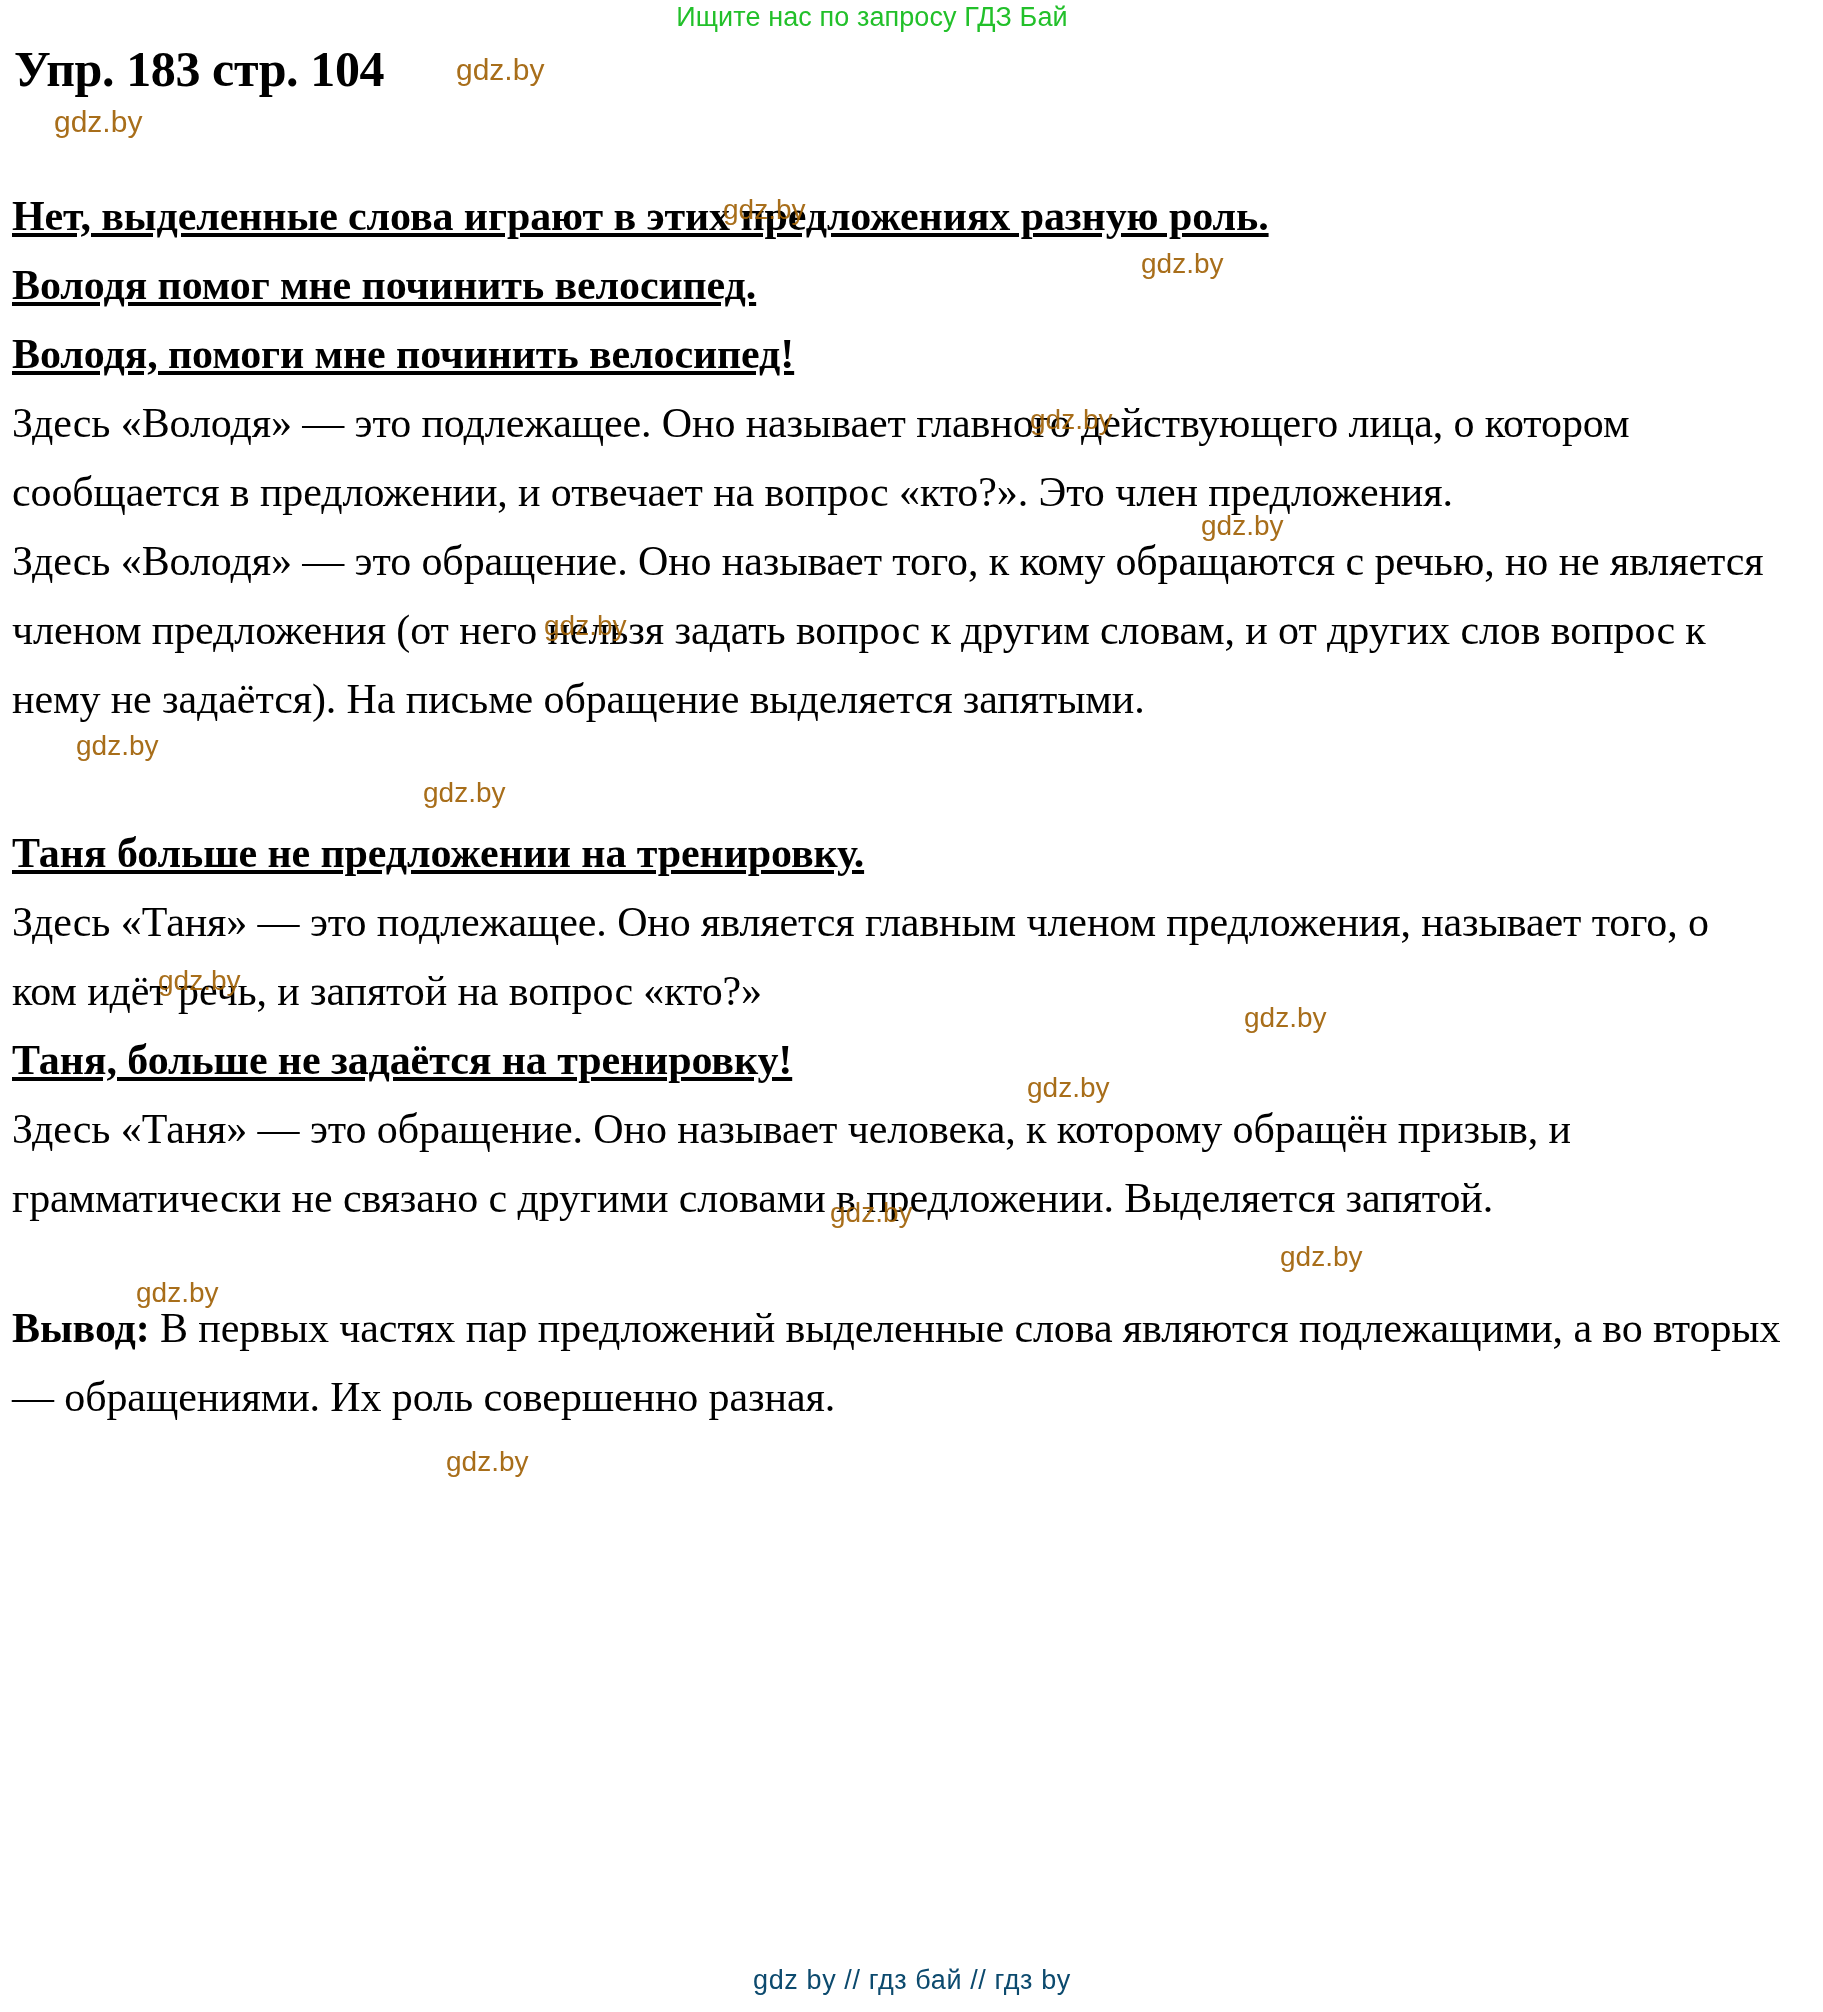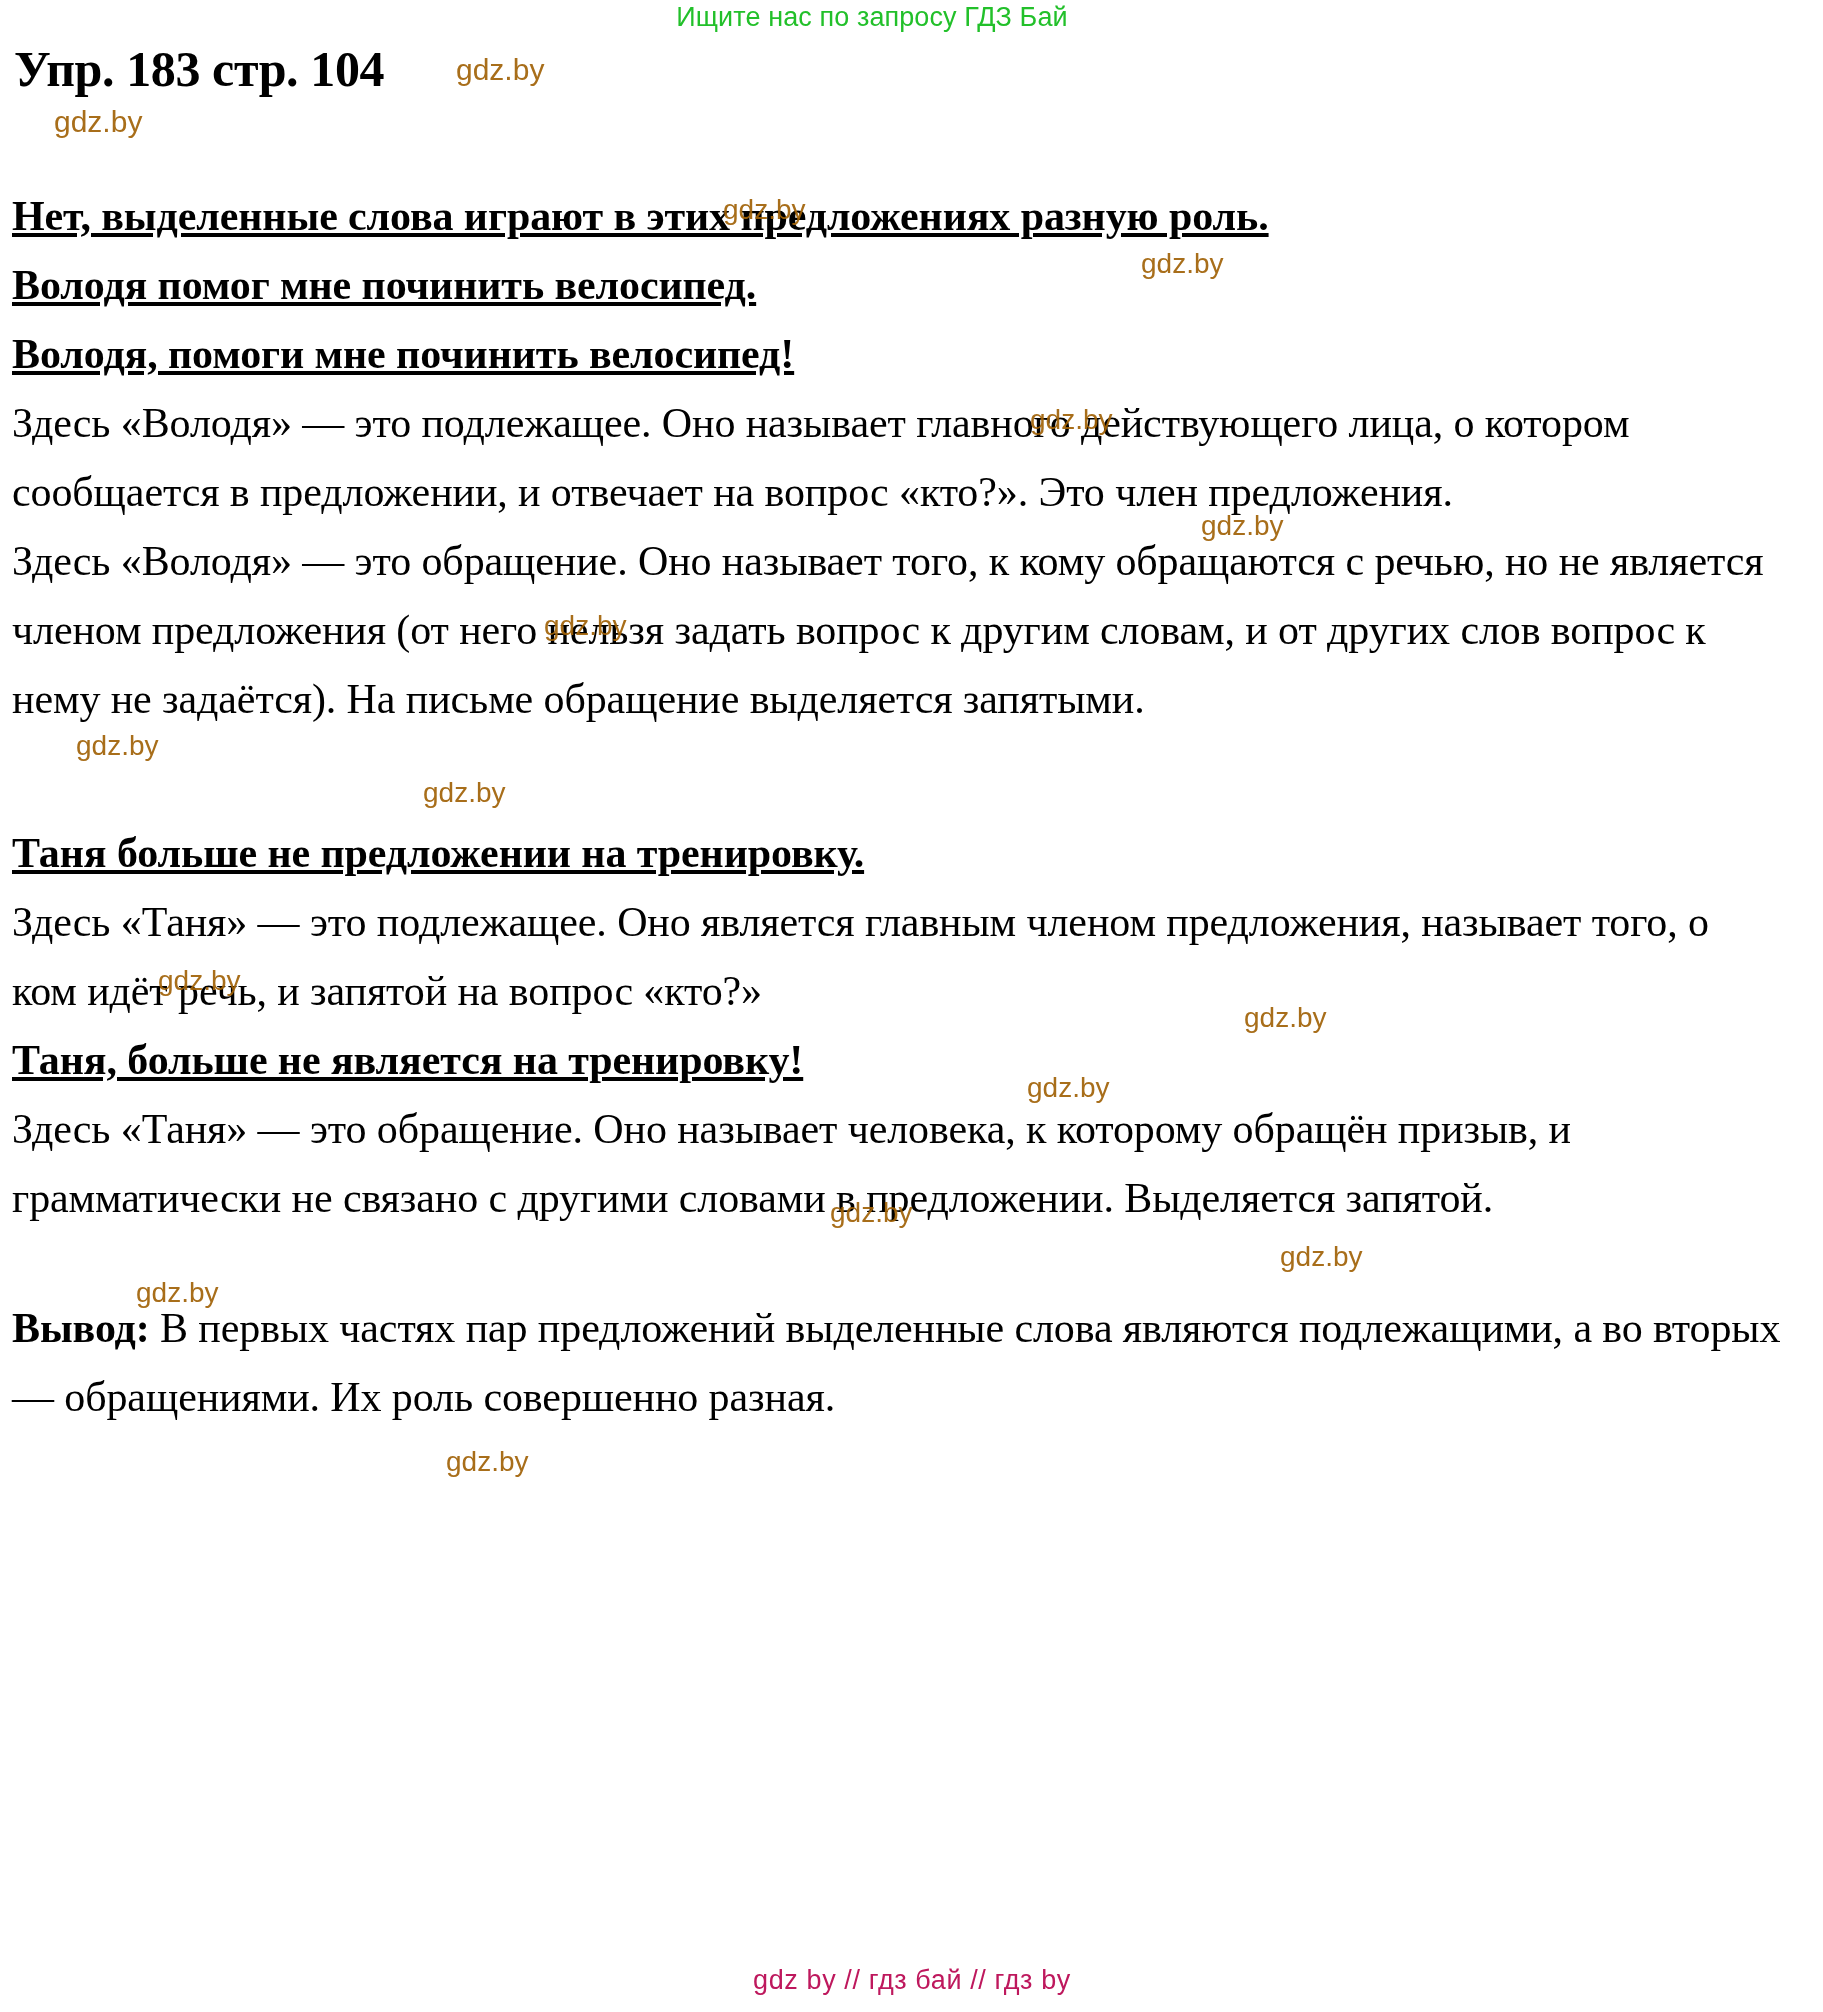--- a/index.html
+++ b/index.html
@@ -113,21 +113,21 @@
     <p class="p">Здесь «Володя» — это подлежащее. Оно называет главного действующего лица, о котором сообщается в предложении, и отвечает на вопрос «кто?». Это член предложения.</p>
 
     <p class="p">Здесь «Володя» — это обращение. Оно называет того, к кому обращаются с речью, но не является членом предложения (от него нельзя задать вопрос к другим словам, и от других слов вопрос к нему не задаётся). На письме обращение выделяется запятыми.</p>
 
     <div class="gap-lg"></div>
 
     <p class="p bold">Таня больше не предложении на тренировку.</p>
 
     <p class="p">Здесь «Таня» — это подлежащее. Оно является главным членом предложения, называет того, о ком идёт речь, и запятой на вопрос «кто?»</p>
 
-    <p class="p bold">Таня, больше не является на тренировку!</p>
+    <p class="p bold">Таня, больше не задаётся на тренировку!</p>
 
     <p class="p">Здесь «Таня» — это обращение. Оно называет человека, к которому обращён призыв, и грамматически не связано с другими словами в предложении. Выделяется запятой.</p>
 
     <div class="gap-md"></div>
 
     <p class="p"><span style="font-weight:bold;">Вывод:</span><span> В первых частях пар предложений выделенные слова являются подлежащими, а во вторых — обращениями. Их роль совершенно разная.</span></p>
 
   </div>
 </div>
 
@@ -143,14 +143,14 @@
     <span class="wm" style="left: 423px; top: 777px; font-size: 28px;">gdz.by</span>
     <span class="wm" style="left: 158px; top: 965px; font-size: 28px;">gdz.by</span>
     <span class="wm" style="left: 1244px; top: 1002px; font-size: 28px;">gdz.by</span>
     <span class="wm" style="left: 1027px; top: 1072px; font-size: 28px;">gdz.by</span>
     <span class="wm" style="left: 830px; top: 1197px; font-size: 28px;">gdz.by</span>
     <span class="wm" style="left: 1280px; top: 1241px; font-size: 28px;">gdz.by</span>
     <span class="wm" style="left: 136px; top: 1277px; font-size: 28px;">gdz.by</span>
     <span class="wm" style="left: 446px; top: 1446px; font-size: 28px;">gdz.by</span>
   </div>
 
-<div class="footer" style="color: #be185d;">gdz by  //  гдз бай  //  гдз by</div>
+<div class="footer" style="color: #0c4a6e;">gdz by  //  гдз бай  //  гдз by</div>
 
 
 </body></html>

